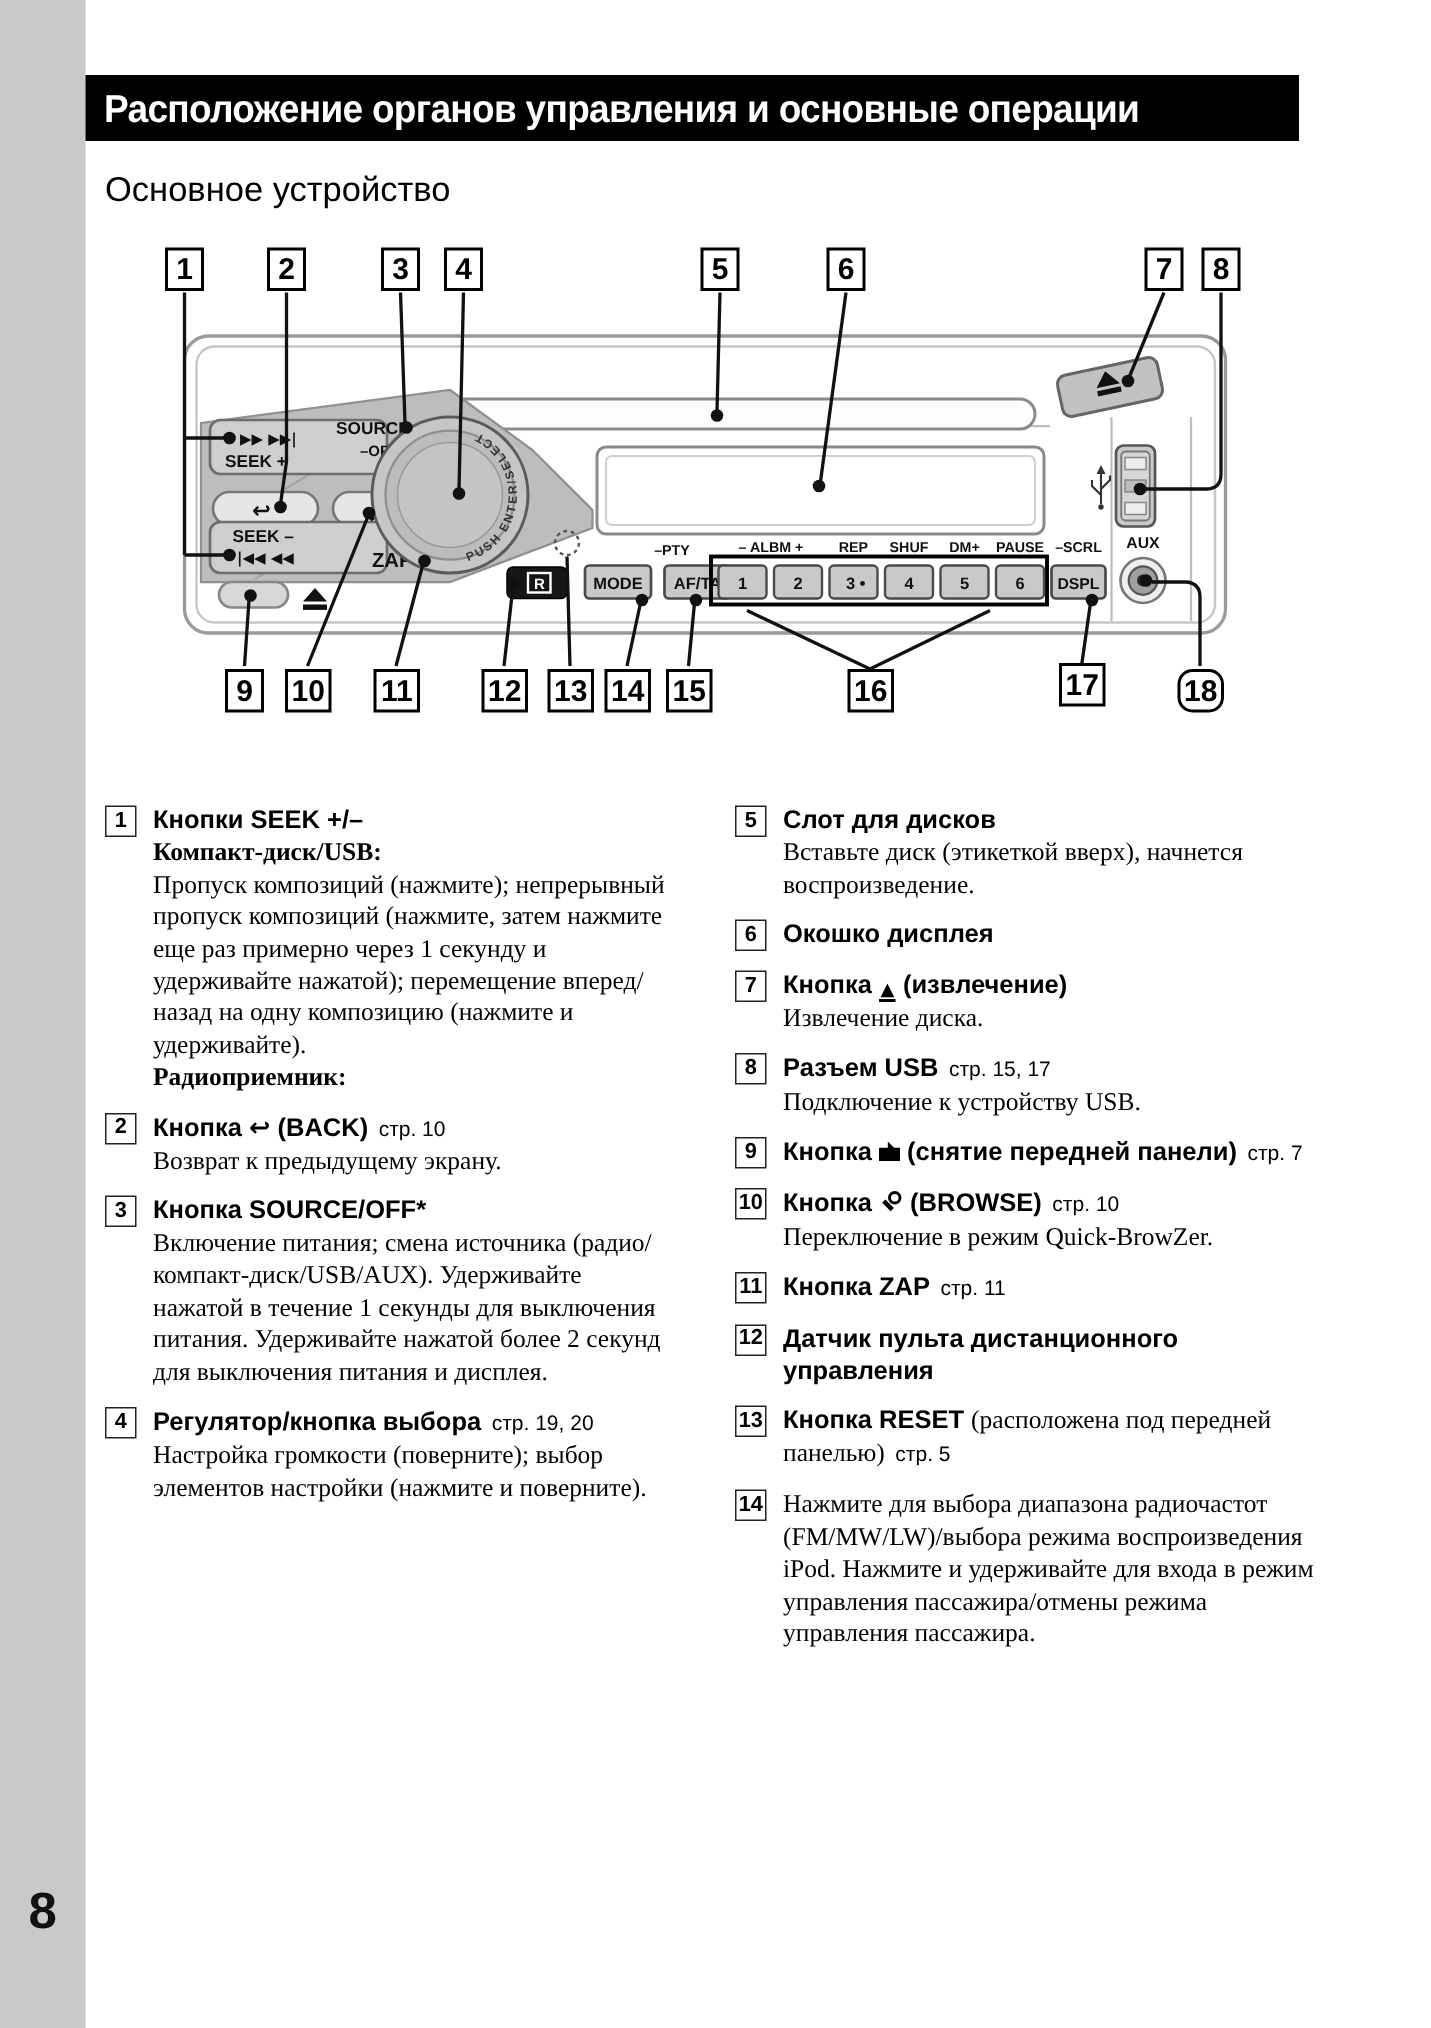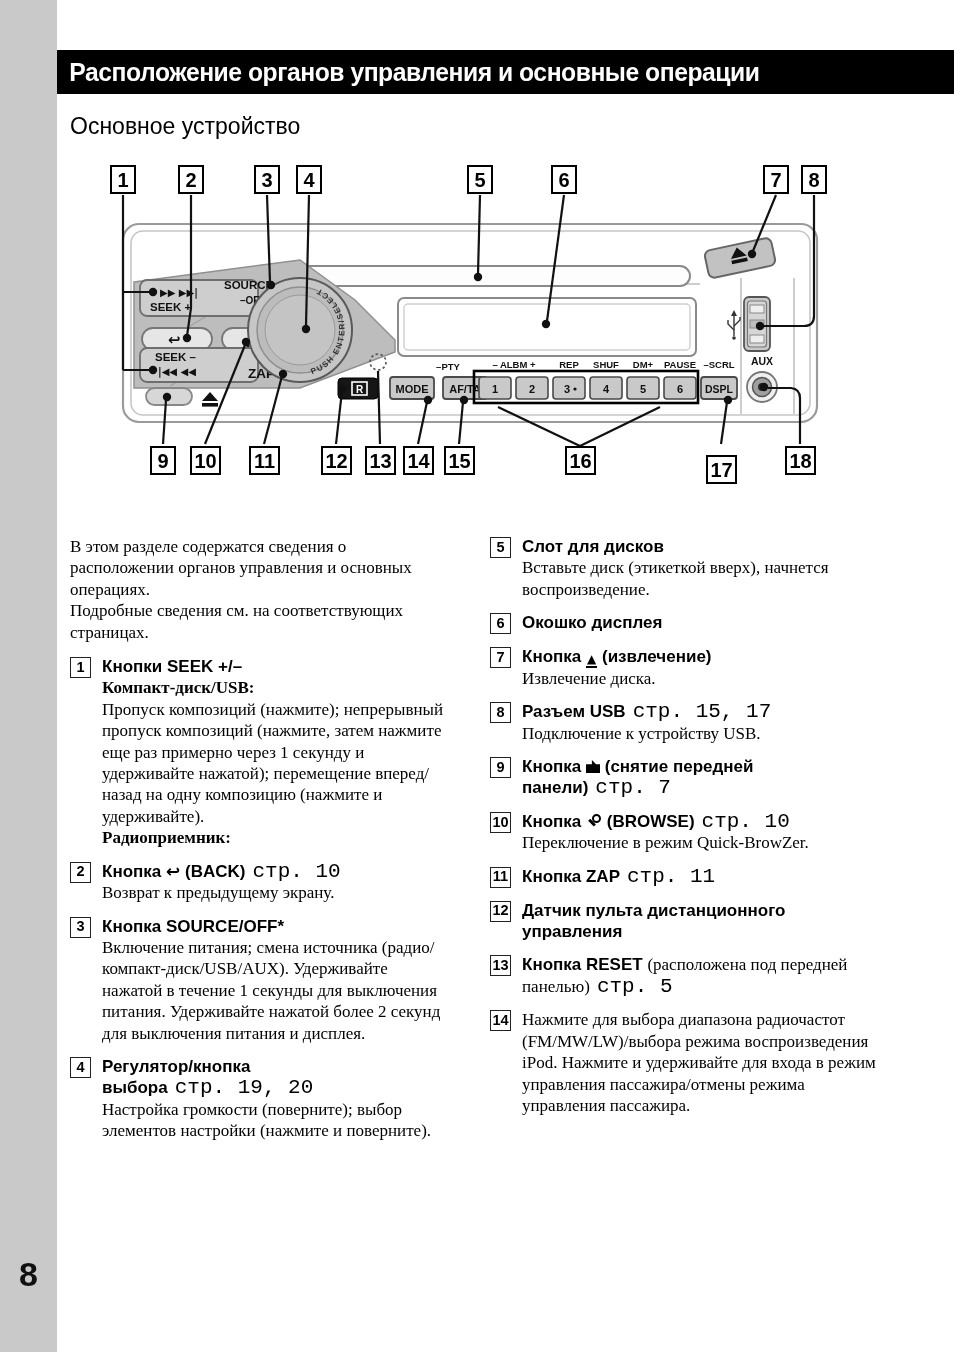--- a/index.html
+++ b/index.html
@@ -11,21 +11,21 @@
   .sidebar {
     position:absolute; left:0; top:0; width:57px; height:1352px;
     background:#c9c9c9;
   }
   .page-num {
     position:absolute; left:0; top:1255px; width:57px; text-align:center;
     font-family:"Liberation Sans","DejaVu Sans",sans-serif;
     font-weight:bold; font-size:34px; color:#111;
   }
   .header-bar {
-    position:absolute; left:57px; top:50px; width:898px; height:44px;
+    position:absolute; left:57px; top:50px; width:809px; height:44px;
     background:#000; display:flex; align-items:center;
   }
   .header-bar .title {
     display:inline-block; transform:scaleX(.95); transform-origin:left center;
     color:#fff; font-family:"Liberation Sans","DejaVu Sans",sans-serif;
     font-weight:bold; font-size:26px; letter-spacing:-0.5px; padding-left:13px;
     white-space:nowrap;
   }
   .subtitle {
     position:absolute; left:70px; top:113px;
@@ -53,22 +53,22 @@
     margin-top:1px; display:flex; align-items:center; justify-content:center;
     font-family:"Liberation Sans","DejaVu Sans",sans-serif;
     font-weight:bold; font-size:14.5px; background:#fff;
   }
   .item-content { flex:1; }
   .item-title {
     font-family:"Liberation Sans","DejaVu Sans",sans-serif;
     font-weight:bold; font-size:17px; line-height:21.4px;
   }
   .ref {
-    font-family:Liberation Mono, monospace;
-    font-weight:normal; font-size:21px; margin-left:7px; white-space:nowrap;
+    font-family:Liberation Sans, sans-serif;
+    font-weight:normal; font-size:14px; margin-left:7px; white-space:nowrap;
   }
   .paren { font-family:"Liberation Serif","DejaVu Serif",serif; font-weight:normal; }
   .sec-label { font-weight:bold; }
   .body-text { font-family:"Liberation Serif","DejaVu Serif",serif; }
 
   .glyph { font-family:"DejaVu Sans","Liberation Sans",sans-serif; }
   .eject-glyph {
     display:inline-block; font-family:"DejaVu Sans",sans-serif; font-size:12px;
     line-height:.8; border-bottom:2.5px solid #000; padding:0 1px 1px 1px;
     vertical-align:-1px;
@@ -302,33 +302,29 @@
     </div>
   <div class="callout co2" style="left:403px; top:288px;">
       <span>14</span>
     </div>
   <div class="callout co2" style="left:444px; top:288px;text-align:center;">
       <span>15</span>
     </div>
   <div class="callout co2" style="left:565px; top:288px;">
       <span>16</span>
     </div>
-  <div class="callout co2" style="left:706px; top:297px;">
+  <div class="callout co2" style="left:706px; top:284px;">
       <span>17</span>
     </div>
-  <div class="callout co2" style="left:785px; top:288px;">
+  <div class="callout co2" style="left:785px; top:288px;border-radius:10px;">
       <span>18</span>
     </div>
 </div>
 
 <div class="col col-left">
-  <div class="intro">
-    <p>В этом разделе содержатся сведения о расположении органов управления и основных операциях.</p>
-    <p>Подробные сведения см. на соответствующих страницах.</p>
-  </div>
 
   <div class="item">
     <div class="item-num">1</div>
     <div class="item-content">
       <div class="item-title">Кнопки SEEK +/–</div>
       <div class="body-text">
         <span class="sec-label">Компакт-диск/USB:</span><br>
         <span>Пропуск композиций (нажмите); непрерывный пропуск композиций (нажмите, затем нажмите еще раз примерно через 1 секунду и удерживайте нажатой); перемещение вперед/назад на одну композицию (нажмите и удерживайте).</span><br>
         <span class="sec-label">Радиоприемник:</span><br>
       </div>

